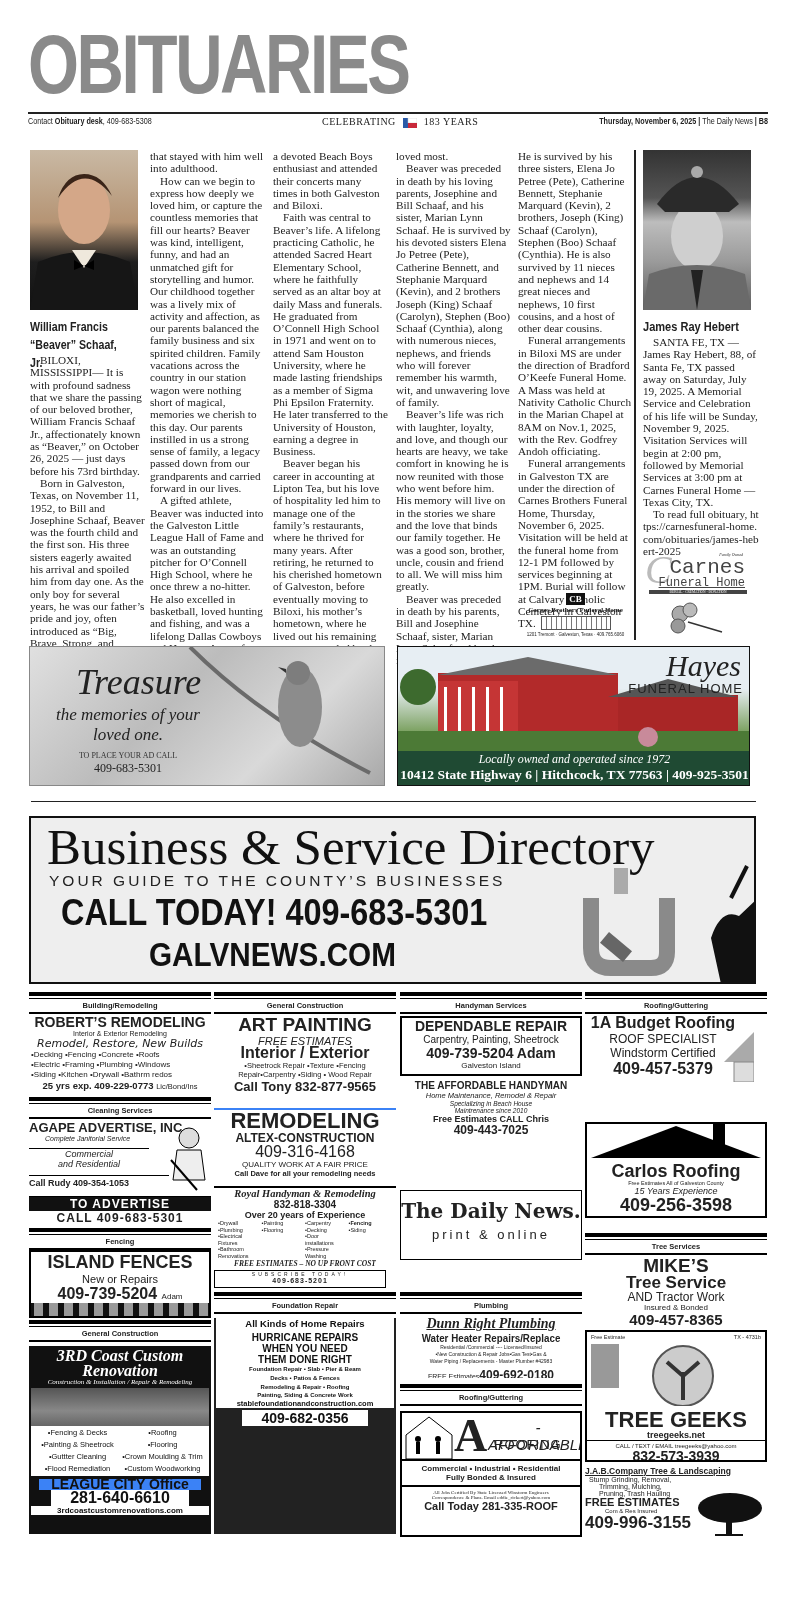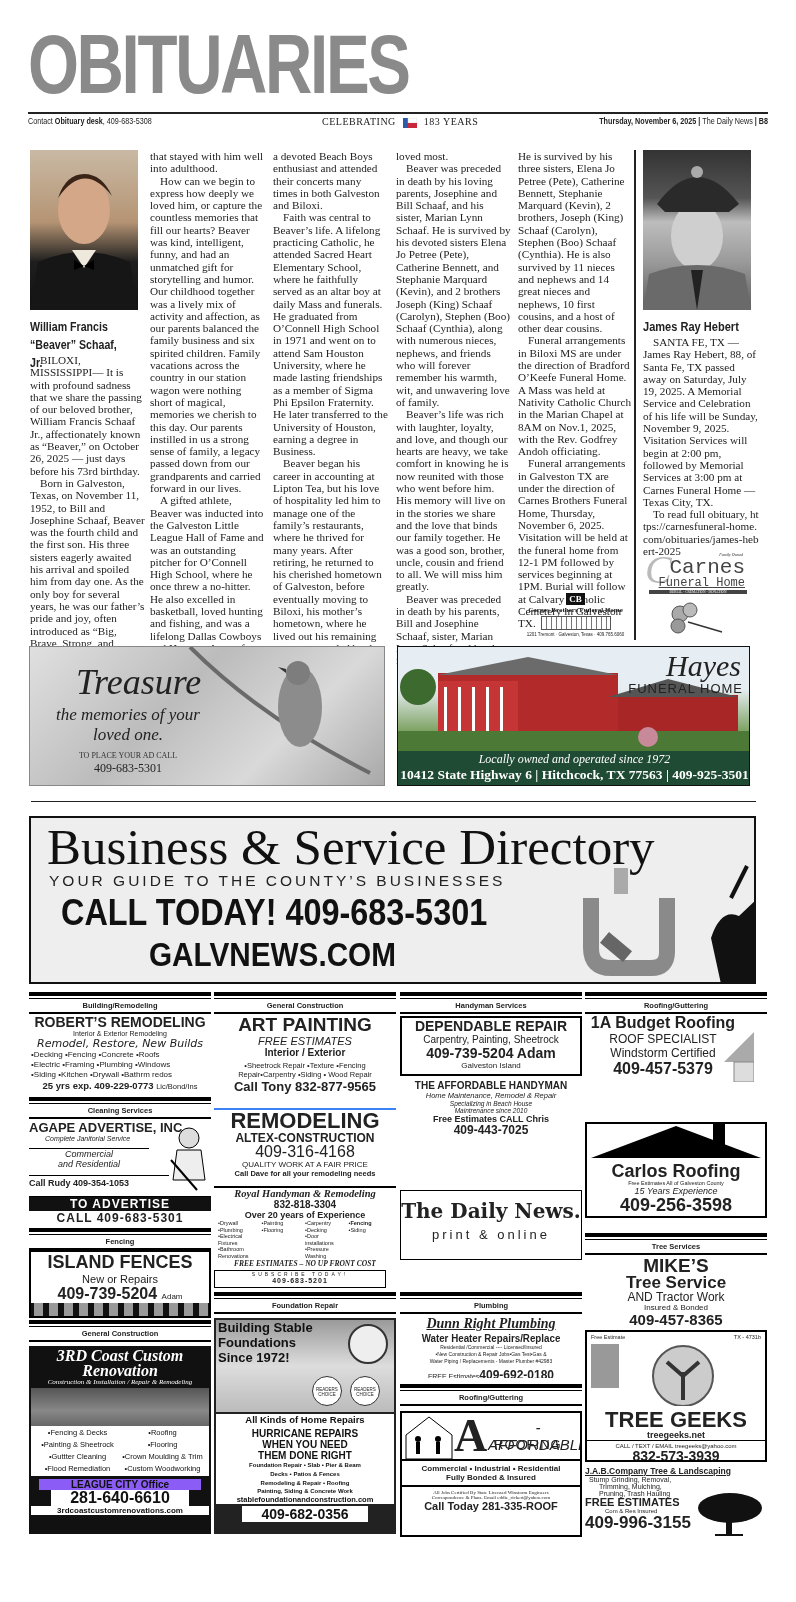--- a/index.html
+++ b/index.html
@@ -235,30 +235,30 @@
   <div class="sans" style="background:#fff;color:#111;margin:0 2px;font-size:7.5px;line-height:12px;display:grid;grid-template-columns:1fr 1fr;text-align:center;padding:1px 4px">
     <span>•Fencing &amp; Decks</span>
       <span>•Roofing</span>
     <span>•Painting &amp; Sheetrock</span>
       <span>•Flooring</span>
     <span>•Guttter Cleaning</span>
       <span>•Crown Moulding &amp; Trim</span>
     <span>•Flood Remediation</span>
       <span>•Custom Woodworking</span>
   </div>
-  <div class="sans b" style="background:#8b5cf6;color:#111;margin:3px 10px 0;font-size:10px;line-height:11px">LEAGUE CITY Office</div>
+  <div class="sans b" style="background:#3b82f6;color:#111;margin:3px 10px 0;font-size:14px;line-height:11px">LEAGUE CITY Office</div>
   <div class="sans b" style="background:#fff;color:#111;margin:0 22px;font-size:16px;line-height:16px">281-640-6610</div>
   <div class="sans b" style="background:#fff;color:#111;margin:0 2px;font-size:8px">3rdcoastcustomrenovations.com</div>
 </div>
 
 <div class="section-label" style="left:214px;top:998px;width:182px">General Construction</div>
 <div class="ad sans c" style="left:214px;top:1014px;width:182px;height:92px">
   <div class="b" style="font-size:19px">ART PAINTING</div>
   <div style="font-size:11px;font-style:italic;line-height:11px">FREE ESTIMATES</div>
-  <div class="b" style="font-size:10px;line-height:11px">Interior / Exterior</div>
+  <div class="b" style="font-size:16px;line-height:11px">Interior / Exterior</div>
   <div style="font-size:7.5px;margin-top:3px">•Sheetrock Repair •Texture •Fencing</div>
   <div style="font-size:7.5px">Repair•Carpentry •Siding • Wood Repair</div>
   <div class="b" style="font-size:13px">Call Tony 832-877-9565</div>
 </div>
 <div class="ad sans c" style="left:214px;top:1108px;width:182px;height:76px;border-top:2px solid #3b82f6">
   <div class="b" style="font-size:22px;line-height:22px">REMODELING</div>
   <div class="b" style="font-size:12px;line-height:12px">ALTEX-CONSTRUCTION</div>
   <div style="font-size:16px;line-height:16px">409-316-4168</div>
   <div style="font-size:8px">QUALITY WORK AT A FAIR PRICE</div>
   <div class="b" style="font-size:7.5px">Call Dave for all your remodeling needs</div>
@@ -287,30 +287,20 @@
   </div>
   <div class="b" style="font-size:7.5px;font-style:italic">FREE ESTIMATES – NO UP FRONT COST</div>
 </div>
 <div class="ad sans c" style="left:214px;top:1270px;width:172px;height:18px;border:1px solid #000">
   <div style="font-size:5px;letter-spacing:3px">SUBSCRIBE TODAY!</div>
   <div class="b" style="font-size:7px;letter-spacing:1px">409-683-5201</div>
 </div>
 <div class="thickbar" style="left:214px;top:1292px;width:182px"></div>
 <div class="section-label" style="left:214px;top:1298px;width:182px">Foundation Repair</div>
 <div class="ad sans c" style="left:214px;top:1318px;width:182px;height:216px;background:#222">
-  <div style="height:92px;background:linear-gradient(180deg,#9a9a9a,#ddd 50%,#bbb);position:relative;margin:2px">
-    <div class="b" style="position:absolute;left:2px;top:0;font-size:13px;line-height:15px;text-align:left;color:#111">
-      <div>Building Stable</div>
-      <div>Foundations</div>
-      <div>Since 1972!</div>
-    </div>
-    <div style="position:absolute;right:6px;top:4px;width:40px;height:40px;border-radius:50%;border:2px solid #333;background:#eee"></div>
-    <div style="position:absolute;left:96px;top:56px;width:30px;height:30px;border-radius:50%;background:#fff;border:1.5px solid #333;font-size:4.5px;padding-top:10px">READERS CHOICE</div>
-    <div style="position:absolute;left:134px;top:56px;width:30px;height:30px;border-radius:50%;background:#fff;border:1.5px solid #333;font-size:4.5px;padding-top:10px">READERS CHOICE</div>
-  </div>
   <div style="background:#fff;margin:0 2px;color:#111;padding-bottom:0">
     <div class="b" style="font-size:9.5px">All Kinds of Home Repairs</div>
     <div class="b" style="font-size:10px;line-height:11px;margin-top:3px">HURRICANE REPAIRS</div>
     <div class="b" style="font-size:10px;line-height:11px">WHEN YOU NEED</div>
     <div class="b" style="font-size:10px;line-height:11px">THEM DONE RIGHT</div>
     <div class="b" style="font-size:6px;line-height:9px">Foundation Repair • Slab • Pier &amp; Beam</div>
     <div class="b" style="font-size:6px;line-height:9px">Decks • Patios &amp; Fences</div>
     <div class="b" style="font-size:6px;line-height:9px">Remodeling &amp; Repair • Roofing</div>
     <div class="b" style="font-size:6px;line-height:7px">Painting, Siding &amp; Concrete Work</div>
     <div class="b" style="font-size:7.5px">stablefoundationandconstruction.com</div>

